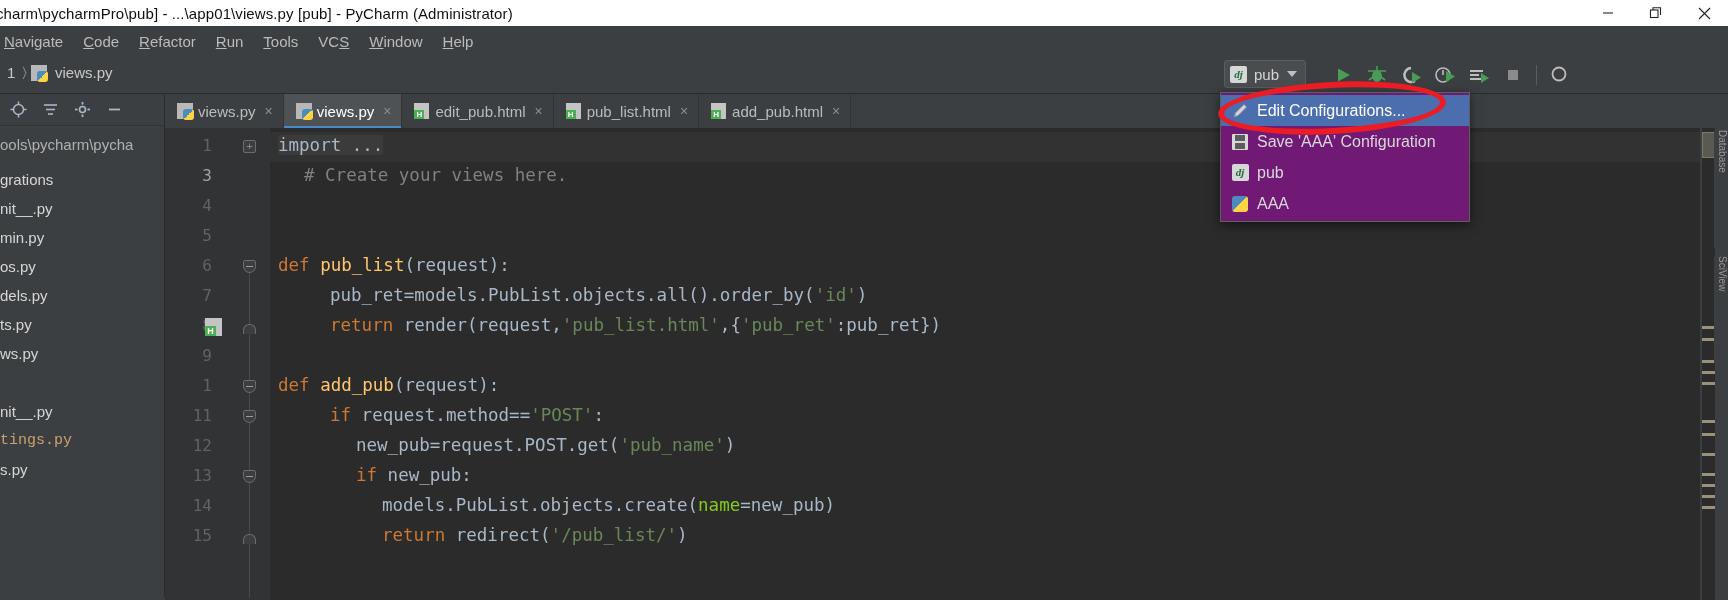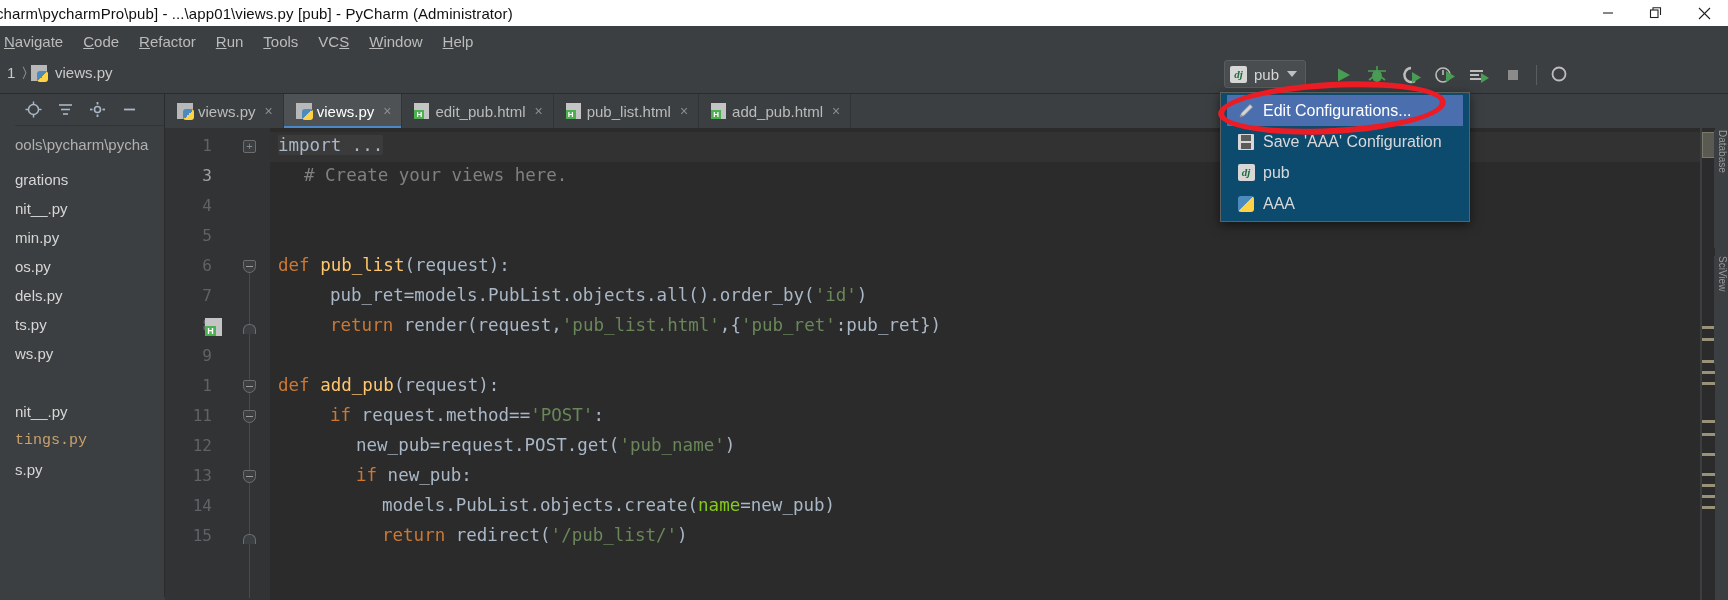--- a/index.html
+++ b/index.html
@@ -116,21 +116,20 @@
   }
   .tab .tab-close {
     margin-left: 9px; color: #8d8d8d; font-size: 14px; line-height: 1;
   }
 
   
   .leftpanel {
     position: absolute; left: 0; top: 94px; width: 165px; bottom: 3px;
     background: #3c3f41; border-right: 1px solid #2b2b2b;
     overflow: hidden;
-    padding-left: 15px;
   }
   .lp-toolbar {
     height: 32px; display: flex; align-items: center; gap: 12px;
     padding-left: 8px; border-bottom: 1px solid #323436;
   }
   .lp-icon { color: #a9b7c6; width: 20px; height: 20px; display:flex; align-items:center; justify-content:center;}
   .tree { padding-top: 6px; }
   .tree-row {
     height: 29px; line-height: 29px; font-size: 15px; color: #d6d6d6;
     white-space: nowrap; padding-left: 0; overflow: hidden;
@@ -211,23 +210,23 @@
   .vtab {
     position:absolute; right:0; width:14px; background:#3c3f41;
     color:#9a9a9a; font-size:10px;
     writing-mode: vertical-rl; text-orientation: mixed;
     white-space: nowrap; overflow:hidden;
   }
 
   
   .dropdown {
     position: absolute; z-index: 40;
-    background: #0c4a6e; border: 1px solid #5e6060;
+    background: #701a75; border: 1px solid #5e6060;
     box-shadow: 0 3px 10px rgba(0,0,0,.55);
-    padding: 2px 6px;
+    padding: 2px 0;
   }
   .dd-item {
     display: flex; align-items: center; height: 31px;
     padding: 0 16px 0 8px; font-size: 16px; color: #d8d8d8; white-space: nowrap;
   }
   .dd-item.sel { background: #4b6eaf; color: #ffffff; }
   .dd-ico { width: 22px; display: flex; align-items: center; justify-content: center; margin-right: 6px; }
   .floppy {
     width: 16px; height: 16px; background: #d8d8d8; position: relative; border-radius:1px;
   }

